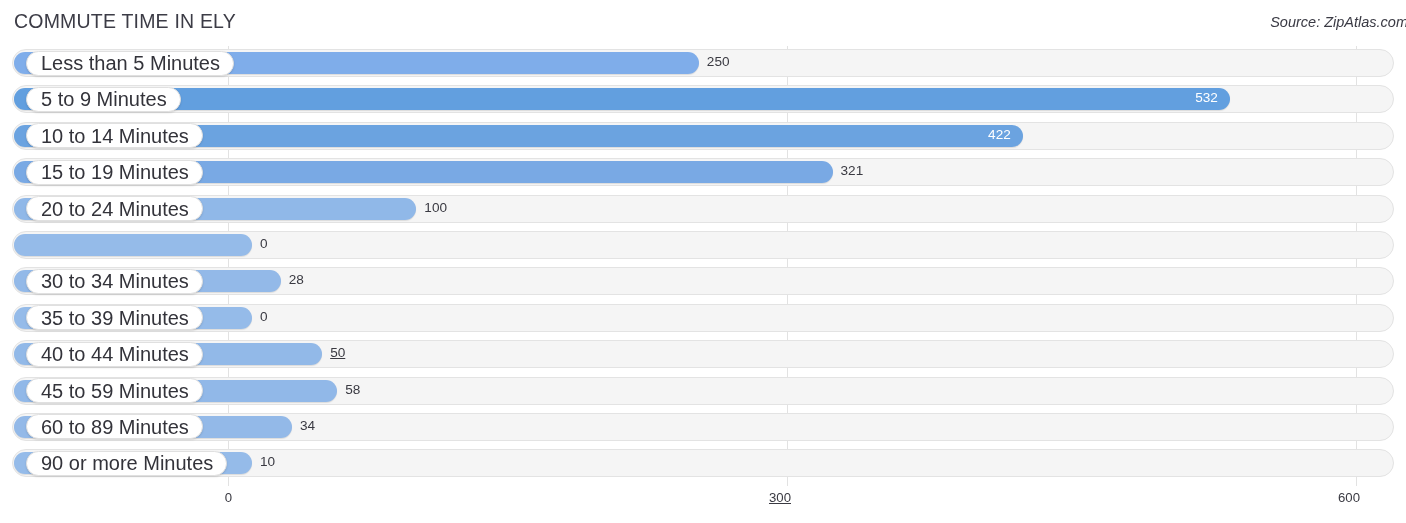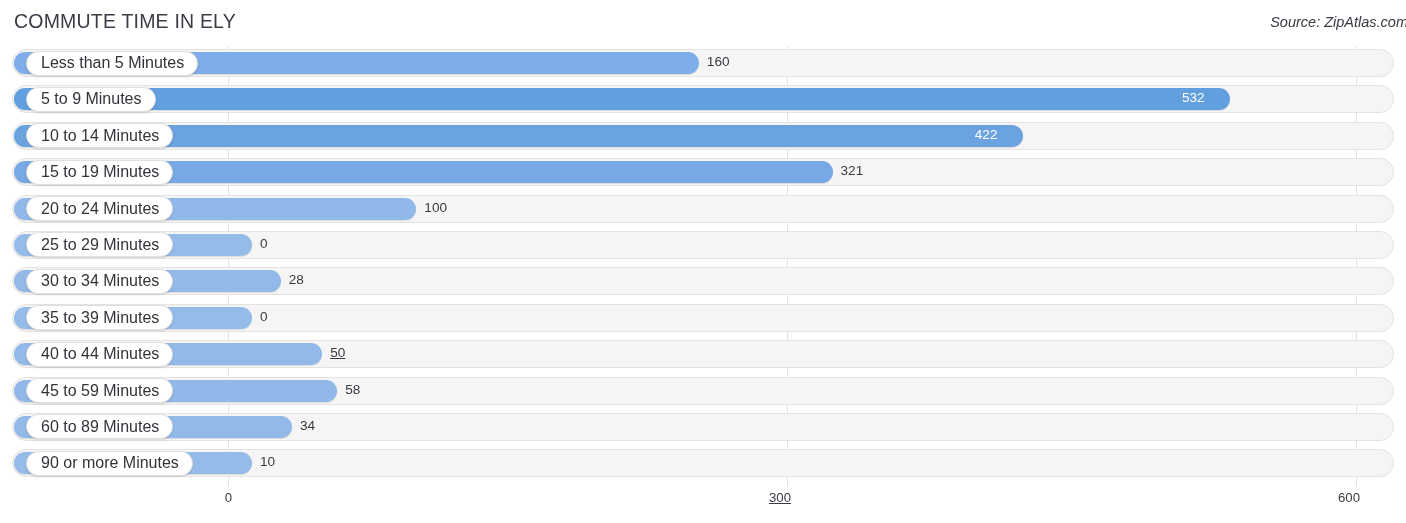--- a/index.html
+++ b/index.html
@@ -108,42 +108,42 @@
     border: 1px solid #e0e0e0;
     border-radius: 13px;
     display: flex;
     align-items: center;
     padding: 0 13px 0 14px;
     box-sizing: border-box;
     box-shadow: 0 1px 2px rgba(0,0,0,0.13);
     white-space: nowrap;
   }
   .pill-label {
-    font-size: 16px;
+    font-size: 20px;
     color: #33333a;
     line-height: 1;
   }
   
   .value-out {
     position: absolute;
     top: 9px;
     font-size: 13.6px;
     color: #3a3a42;
     line-height: 1;
     white-space: nowrap;
   }
   
   .value-in {
     position: absolute;
     top: 9px;
     font-size: 13.6px;
     color: #ffffff;
     line-height: 1;
     white-space: nowrap;
-    text-align: left;
+    text-align: right;
   }
 
   
   .axis {
     position: absolute;
     left: 0;
     top: 486px;
     width: 1406px;
     height: 37px;
   }
@@ -170,21 +170,21 @@
       <div class="gridline" style="left: 787px;"></div>
       <div class="gridline" style="left: 1356px;"></div>
     </div>
   <div class="rows">
       <div class="row">
         <div class="track"></div>
         <div class="bar" style="width: 684.833px; background: rgb(127, 173, 234);"></div>
         <div class="pill">
           <span class="pill-label">Less than 5 Minutes</span>
         </div>
-        <div class="value-out" style="left: 706.833px;">160</div>
+        <div class="value-out" style="left: 706.833px;">250</div>
       </div>
       <div class="row">
         <div class="track"></div>
         <div class="bar" style="width: 1215.93px; background: rgb(98, 159, 223);"></div>
         <div class="pill">
           <span class="pill-label">5 to 9 Minutes</span>
         </div>
         <div class="value-in" style="left: 1181.93px; width: 36px;">532</div>
       </div>
       <div class="row">
@@ -207,23 +207,20 @@
         <div class="track"></div>
         <div class="bar" style="width: 402.333px; background: rgb(144, 184, 232);"></div>
         <div class="pill">
           <span class="pill-label">20 to 24 Minutes</span>
         </div>
         <div class="value-out" style="left: 424.333px;">100</div>
       </div>
       <div class="row">
         <div class="track"></div>
         <div class="bar" style="width: 238px; background: rgb(149, 187, 233);"></div>
-        <div class="pill">
-          <span class="pill-label">25 to 29 Minutes</span>
-        </div>
         <div class="value-out" style="left: 260px;">0</div>
       </div>
       <div class="row">
         <div class="track"></div>
         <div class="bar" style="width: 266.733px; background: rgb(147, 185, 232);"></div>
         <div class="pill">
           <span class="pill-label">30 to 34 Minutes</span>
         </div>
         <div class="value-out" style="left: 288.733px;">28</div>
       </div>

